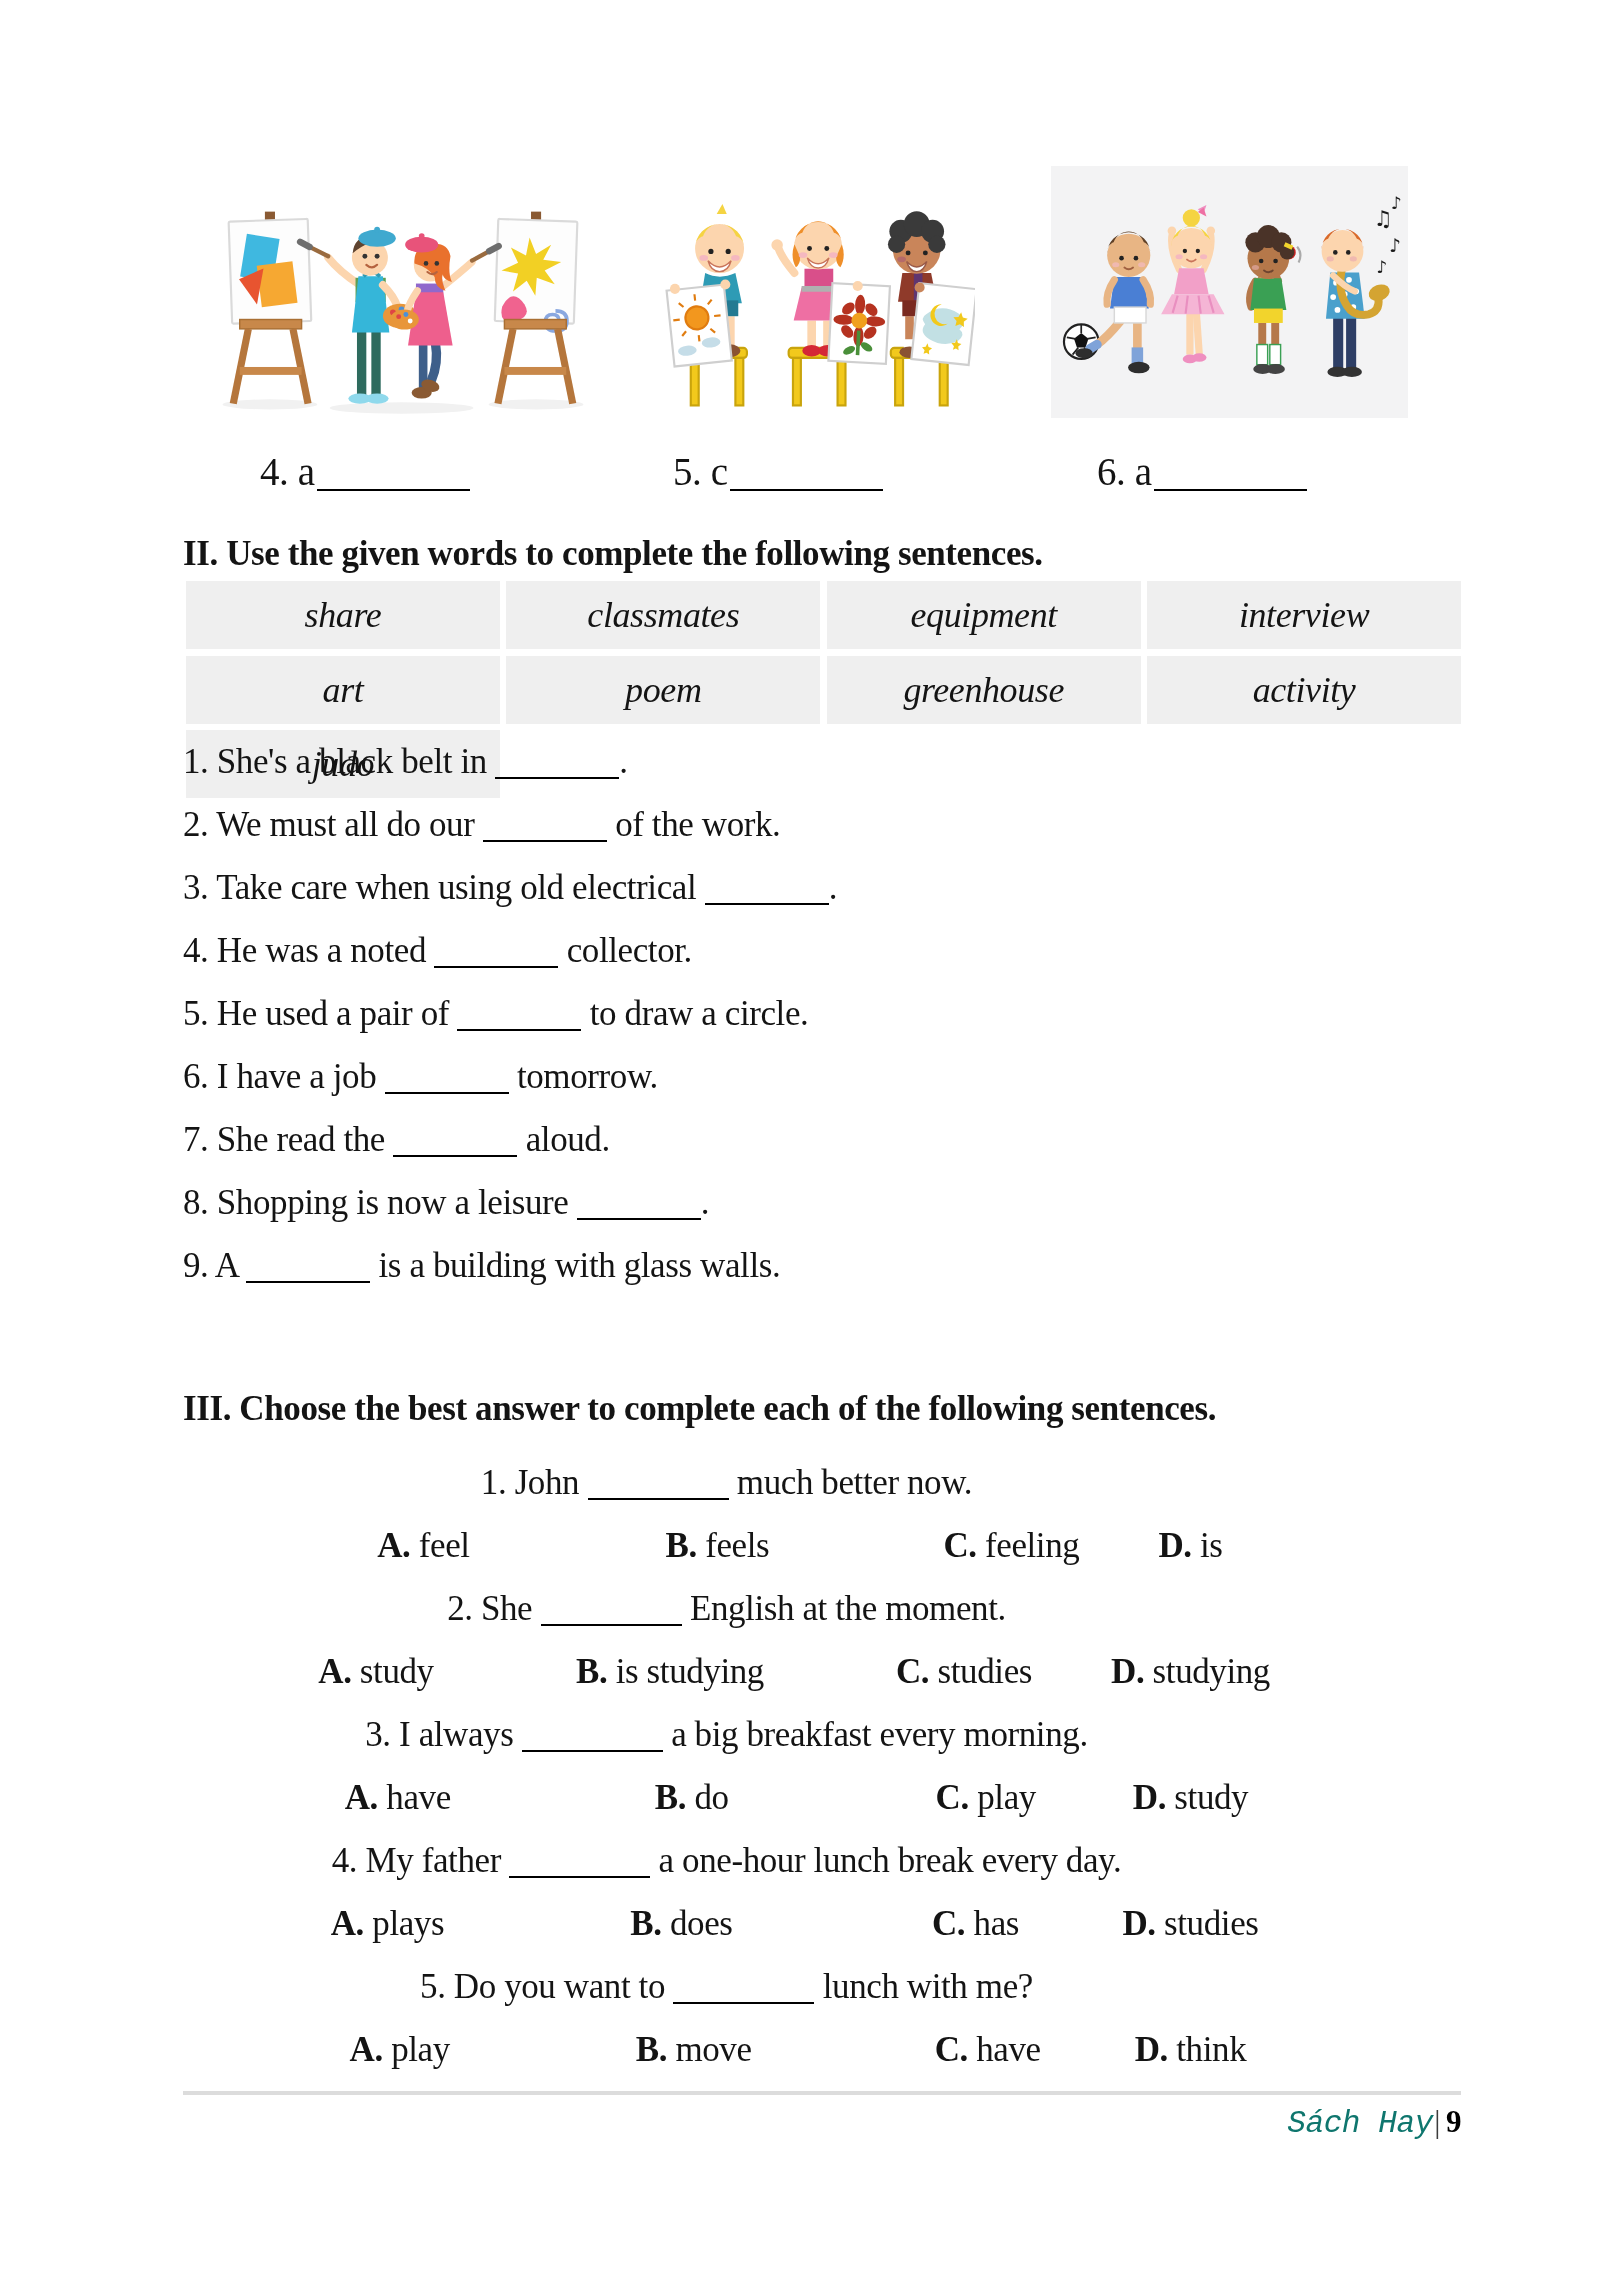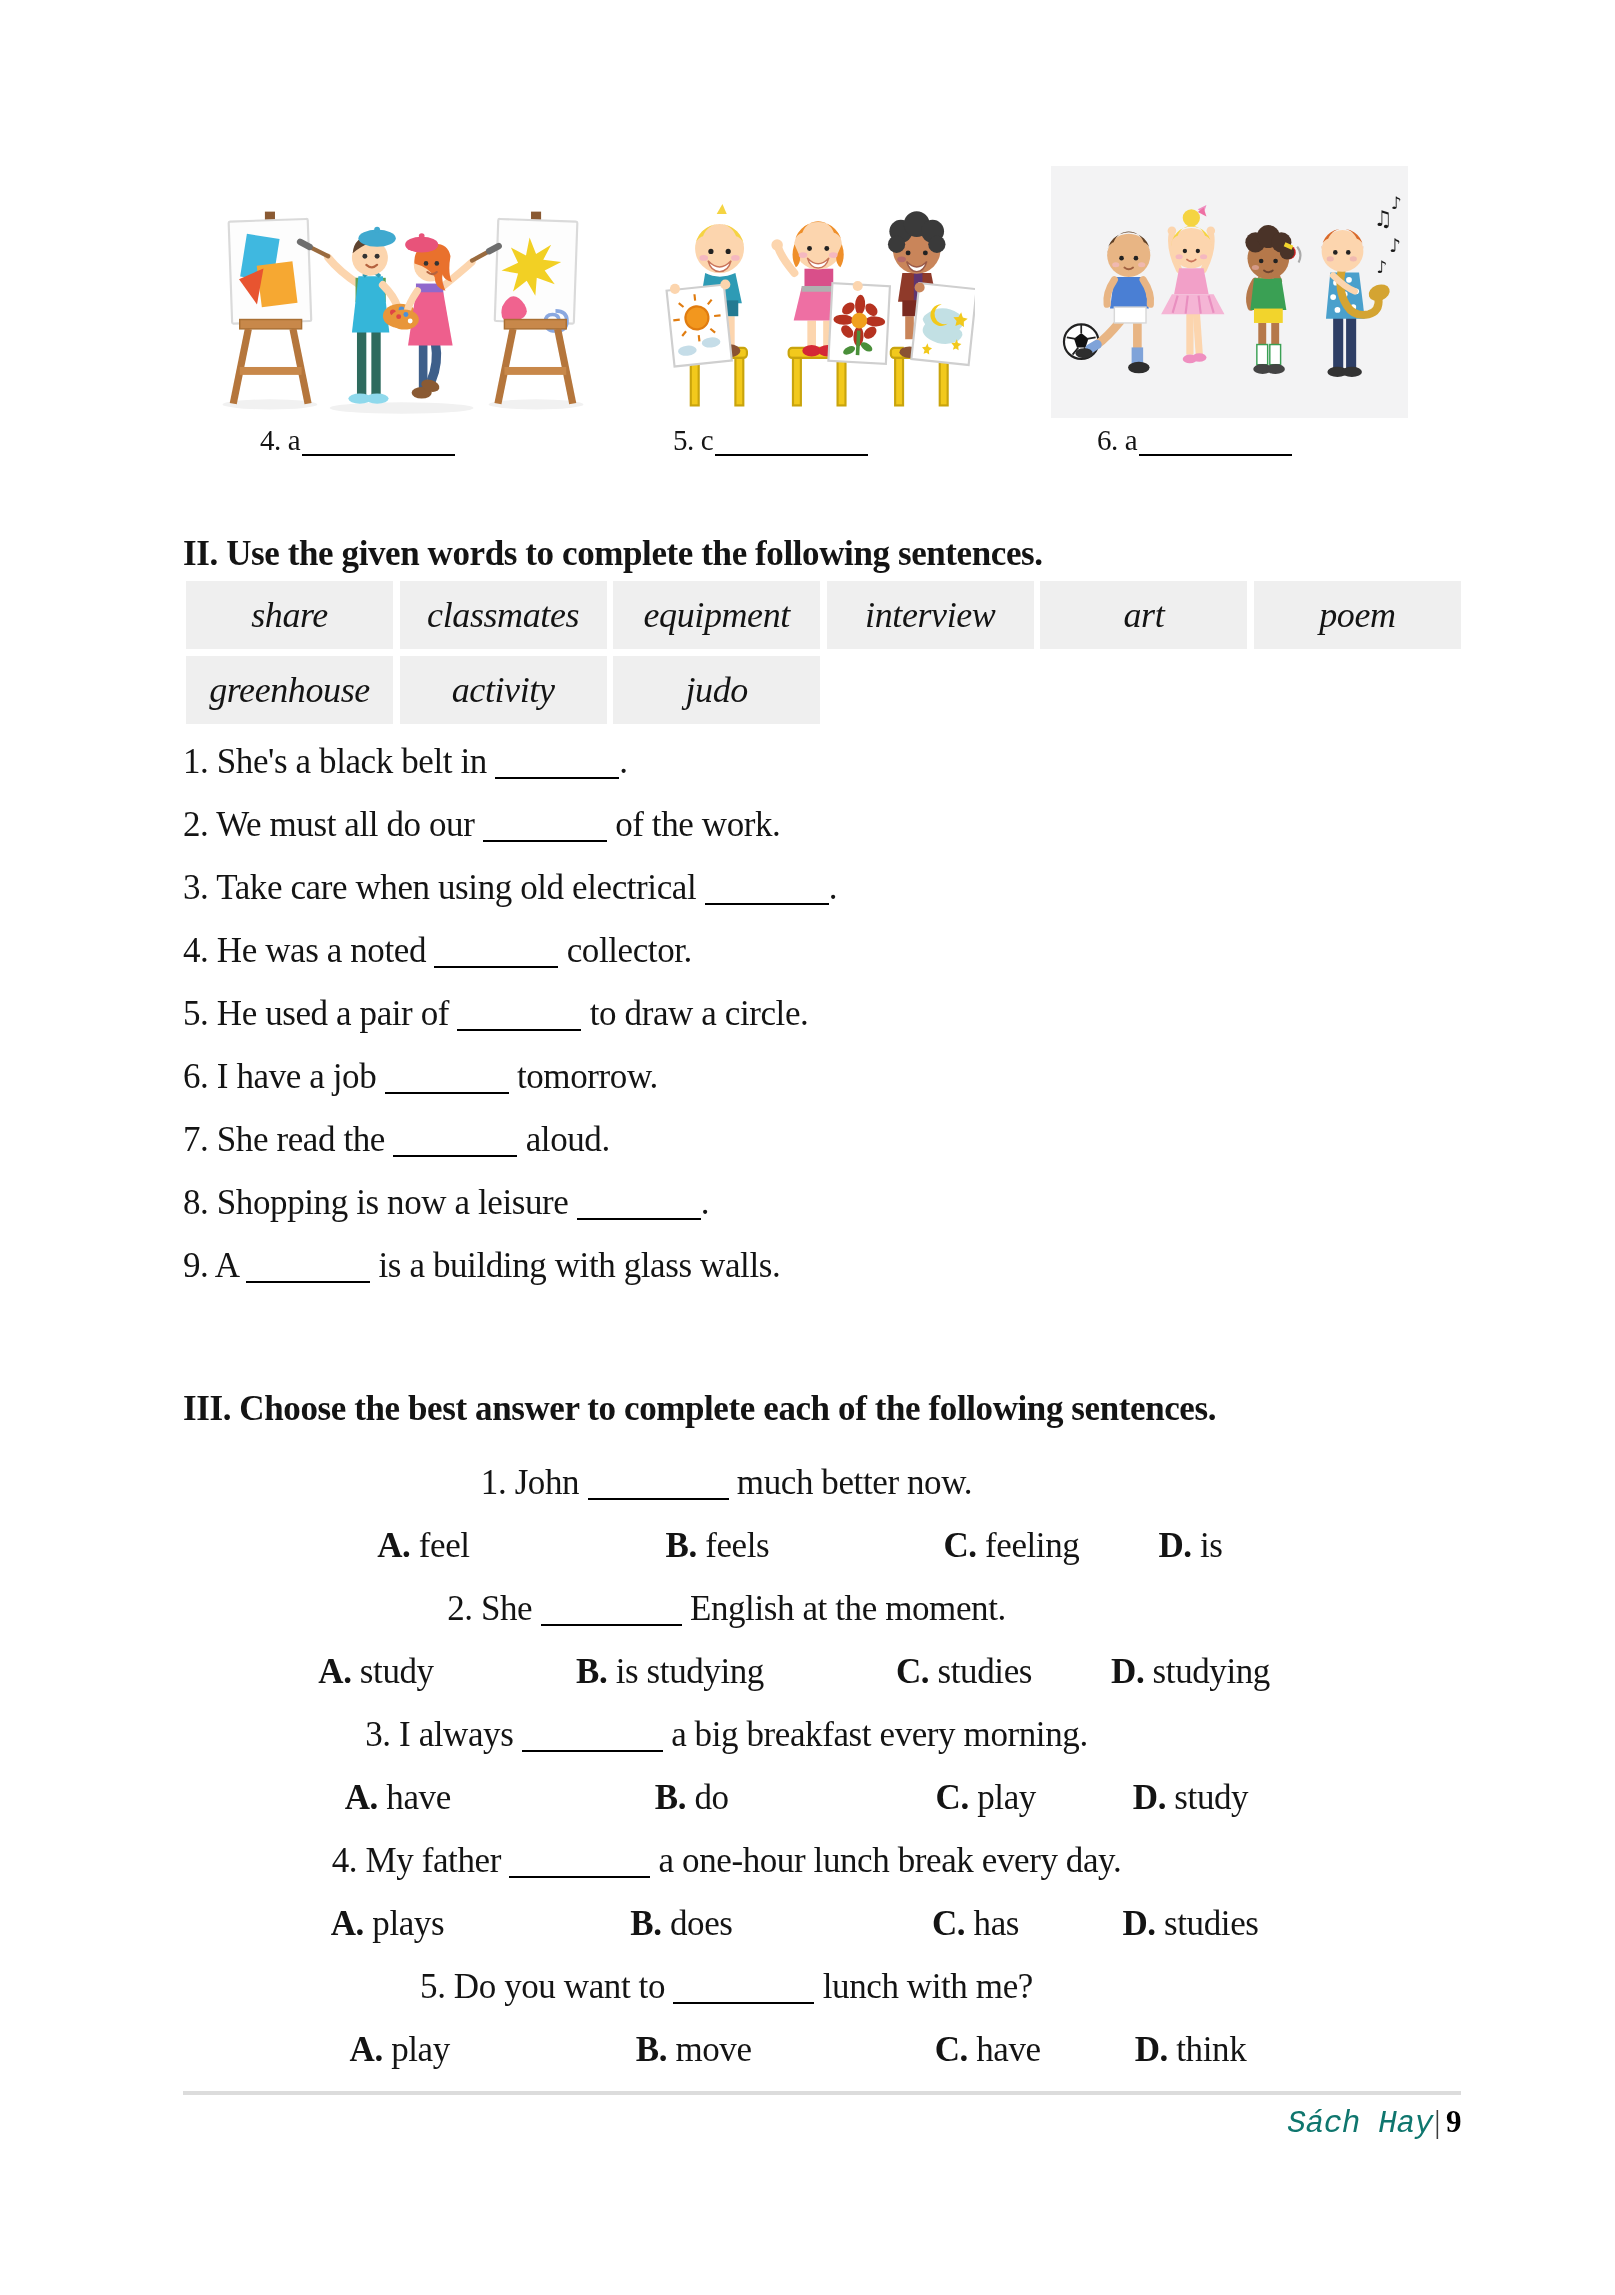--- a/index.html
+++ b/index.html
@@ -10,35 +10,35 @@
   }
 
   
   .illus { position:absolute; }
   .illus svg { width:100%; height:100%; display:block; }
   .illus-1 { left:216px; top:200px; width:374px; height:216px; }
   .illus-2 { left:662px; top:178px; width:313px; height:239px; }
   .illus-3 { left:1051px; top:166px; width:357px; height:252px; background:#f3f3f4; }
 
   
-  .caption { position:absolute; top:424px; font-size:29px; white-space:nowrap; }
+  .caption { position:absolute; top:449px; font-size:39px; white-space:nowrap; }
   .caption-1 { left:260px; }
   .caption-2 { left:673px; }
   .caption-3 { left:1097px; }
   .cap-blank { display:inline-block; width:153px; height:24.5px;
                border-bottom:2.9px solid #000; vertical-align:-5.8px; margin-left:2.2px; }
 
   
   .sec-heading { position:absolute; left:183px; font-size:35px; font-weight:bold; white-space:nowrap; }
   .heading-2 { top:534px; }
   .heading-3 { top:1389px; }
 
   
   .wordbank { position:absolute; left:186px; top:581px; width:1275px;
-              display:grid; grid-template-columns:repeat(6,1fr); gap:6.5px; }
+              display:grid; grid-template-columns:repeat(4,1fr); gap:6.5px; }
   .wordbank .cell { background:#efefef; height:68px; display:flex;
                     align-items:center; justify-content:center;
                     font-style:italic; font-size:36px; }
 
   
   .sentences { position:absolute; left:183px; top:730px; }
   .sentences p { margin:0; height:63px; line-height:63px; font-size:35px; white-space:nowrap; }
   .blank { display:inline-block; width:124px; height:24.5px;
            border-bottom:2.2px solid #000; vertical-align:-5.8px; }
 

